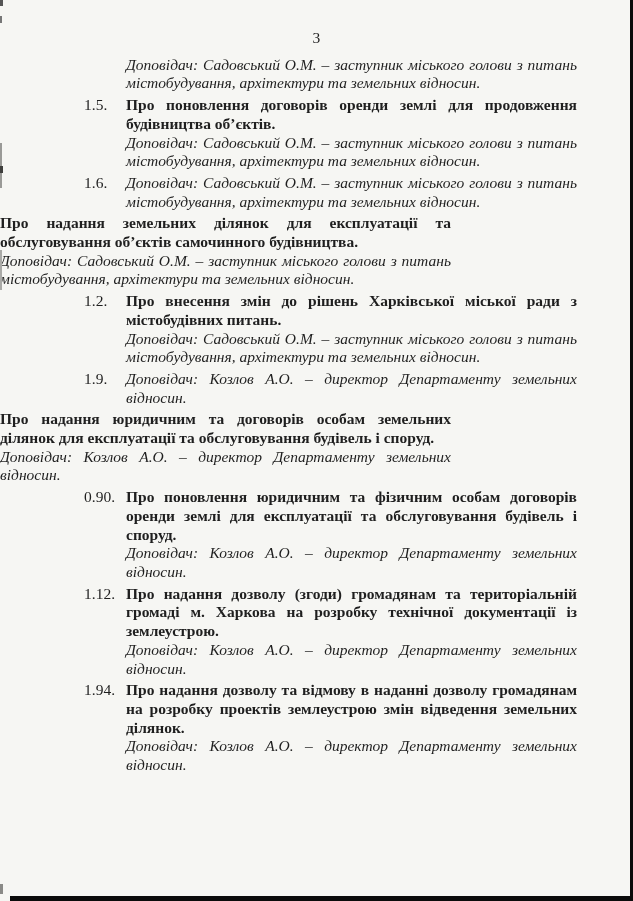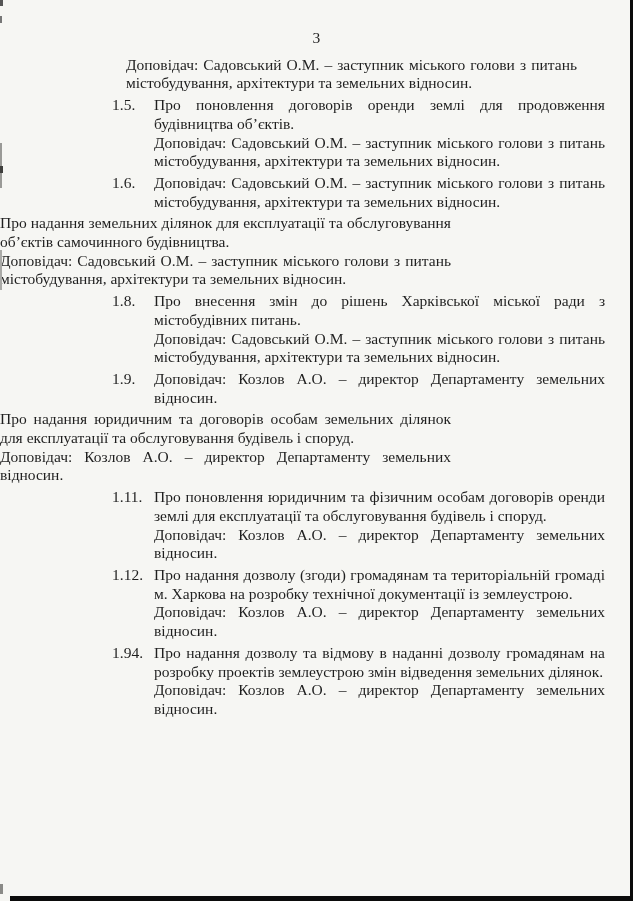--- a/index.html
+++ b/index.html
@@ -22,38 +22,40 @@
   }
   .page-number {
     margin-top: 29px;
     text-align: center;
     letter-spacing: 0.5px;
   }
   .continuation {
     margin: 8px 56px 0 126px;
   }
   .speaker {
+    font-style: italic;
     text-align: justify;
   }
   .items { margin-top: 3px; }
   .item {
     display: flex;
     margin-top: 3px;
   }
   .num {
     flex: none;
     width: 42px;
-    margin-left: 112px;
+    margin-left: 84px;
   }
   .body {
     flex: none;
     width: 451px;
   }
   .text {
     text-align: justify;
+    font-weight: bold;
   }
   
   .border-right {
     position: absolute;
     top: 0; bottom: 0; right: 0;
     width: 3px;
     background: var(--border);
   }
   .border-bottom {
     position: absolute;
@@ -96,21 +98,21 @@
     </div>
 
     <div class="item">
       <div class="body">
         <p class="text">Про надання земельних ділянок для експлуатації та обслуговування об’єктів самочинного будівництва.</p>
         <p class="speaker">Доповідач: Садовський О.М. – заступник міського голови з питань містобудування, архітектури та земельних відносин.</p>
       </div>
     </div>
 
     <div class="item">
-      <div class="num">1.8.</div>
+      <div class="num">1.2.</div>
       <div class="body">
         <p class="text">Про внесення змін до рішень Харківської міської ради з містобудівних питань.</p>
         <p class="speaker">Доповідач: Садовський О.М. – заступник міського голови з питань містобудування, архітектури та земельних відносин.</p>
       </div>
     </div>
 
     <div class="item">
       <div class="num">1.9.</div>
       <div class="body">
         <p class="speaker">Доповідач: Козлов А.О. – директор Департаменту земельних відносин.</p>
@@ -118,21 +120,21 @@
     </div>
 
     <div class="item">
       <div class="body">
         <p class="text">Про надання юридичним та договорів особам земельних ділянок для експлуатації та обслуговування будівель і споруд.</p>
         <p class="speaker">Доповідач: Козлов А.О. – директор Департаменту земельних відносин.</p>
       </div>
     </div>
 
     <div class="item">
-      <div class="num">1.11.</div>
+      <div class="num">0.90.</div>
       <div class="body">
         <p class="text">Про поновлення юридичним та фізичним особам договорів оренди землі для експлуатації та обслуговування будівель і споруд.</p>
         <p class="speaker">Доповідач: Козлов А.О. – директор Департаменту земельних відносин.</p>
       </div>
     </div>
 
     <div class="item">
       <div class="num">1.12.</div>
       <div class="body">
         <p class="text">Про надання дозволу (згоди) громадянам та територіальній громаді м. Харкова на розробку технічної документації із землеустрою.</p>

